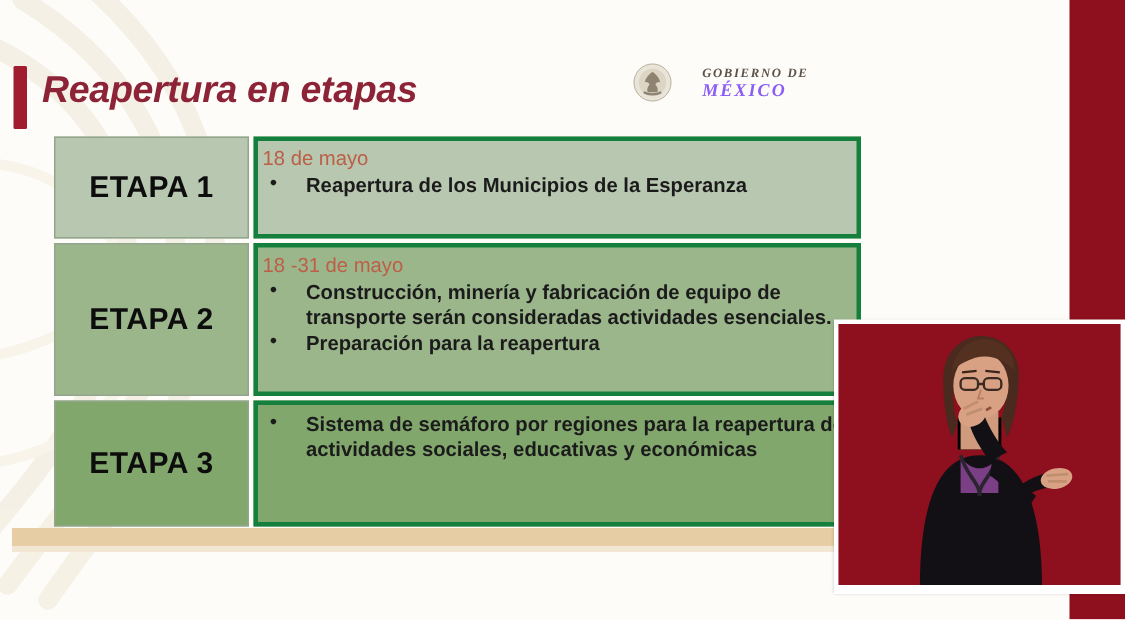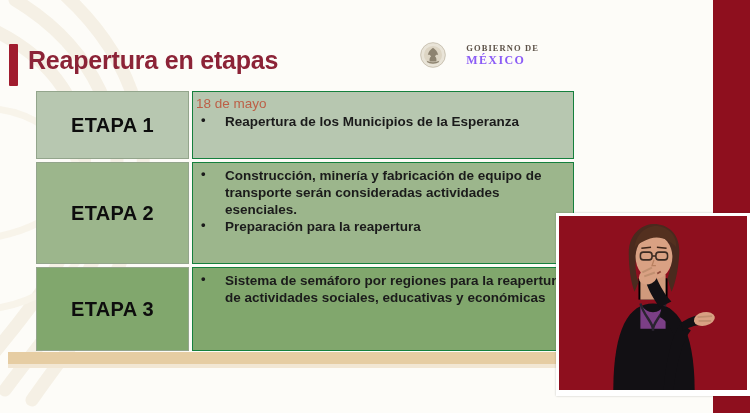--- a/index.html
+++ b/index.html
@@ -32,21 +32,21 @@
     width: 300px;
     height: 420px;
     opacity: 0.55;
     pointer-events: none;
   }
 
   
   #header {
     position: absolute;
     left: 0; top: 34px;
-    width: 682px; height: 58px;
+    width: 682px; height: 58px; font-style: italic;
   }
 
   #title-accent-bar {
     position: absolute;
     left: 9px; top: 10px;
     width: 9px; height: 42px;
     background: #a01c2e;
     border-radius: 1px;
   }
 
@@ -103,38 +103,38 @@
     gap: 3px;
   }
 
   .stage-row {
     display: flex;
     align-items: stretch;
     gap: 3px;
   }
 
   .stage-label-cell {
-    width: 153px;
+    width: 130px;
     flex: none;
     display: flex;
     align-items: center;
     justify-content: center;
     border: 1px solid #93a58c;
   }
   .stage-label {
     font-size: 20px;
     font-weight: bold;
     color: #0d0d0d;
     letter-spacing: 0.3px;
     white-space: nowrap;
   }
 
   .stage-body-cell {
     flex: 1 1 auto;
-    border: 1px solid #15803d;
+    border: 3px solid #15803d;
     padding: 4px 8px 7px 3px;
   }
 
   .stage-date {
     font-size: 13.5px;
     color: #bc5f46;
     line-height: 1.15;
     margin-bottom: 1px;
     white-space: nowrap;
   }
@@ -255,20 +255,21 @@
           <li class="bullet-item">Reapertura de los Municipios de la Esperanza</li>
         </ul>
       </div>
     </div>
 
     <div class="stage-row row-2">
       <div class="stage-label-cell">
         <span class="stage-label">ETAPA 2</span>
       </div>
       <div class="stage-body-cell">
+        <div class="stage-date">18 -31 de mayo</div>
         <ul class="bullet-list">
           <li class="bullet-item">Construcción, minería y fabricación de equipo de transporte serán  consideradas actividades esenciales.</li>
           <li class="bullet-item">Preparación para la reapertura</li>
         </ul>
       </div>
     </div>
 
     <div class="stage-row row-3">
       <div class="stage-label-cell">
         <span class="stage-label">ETAPA 3</span>

